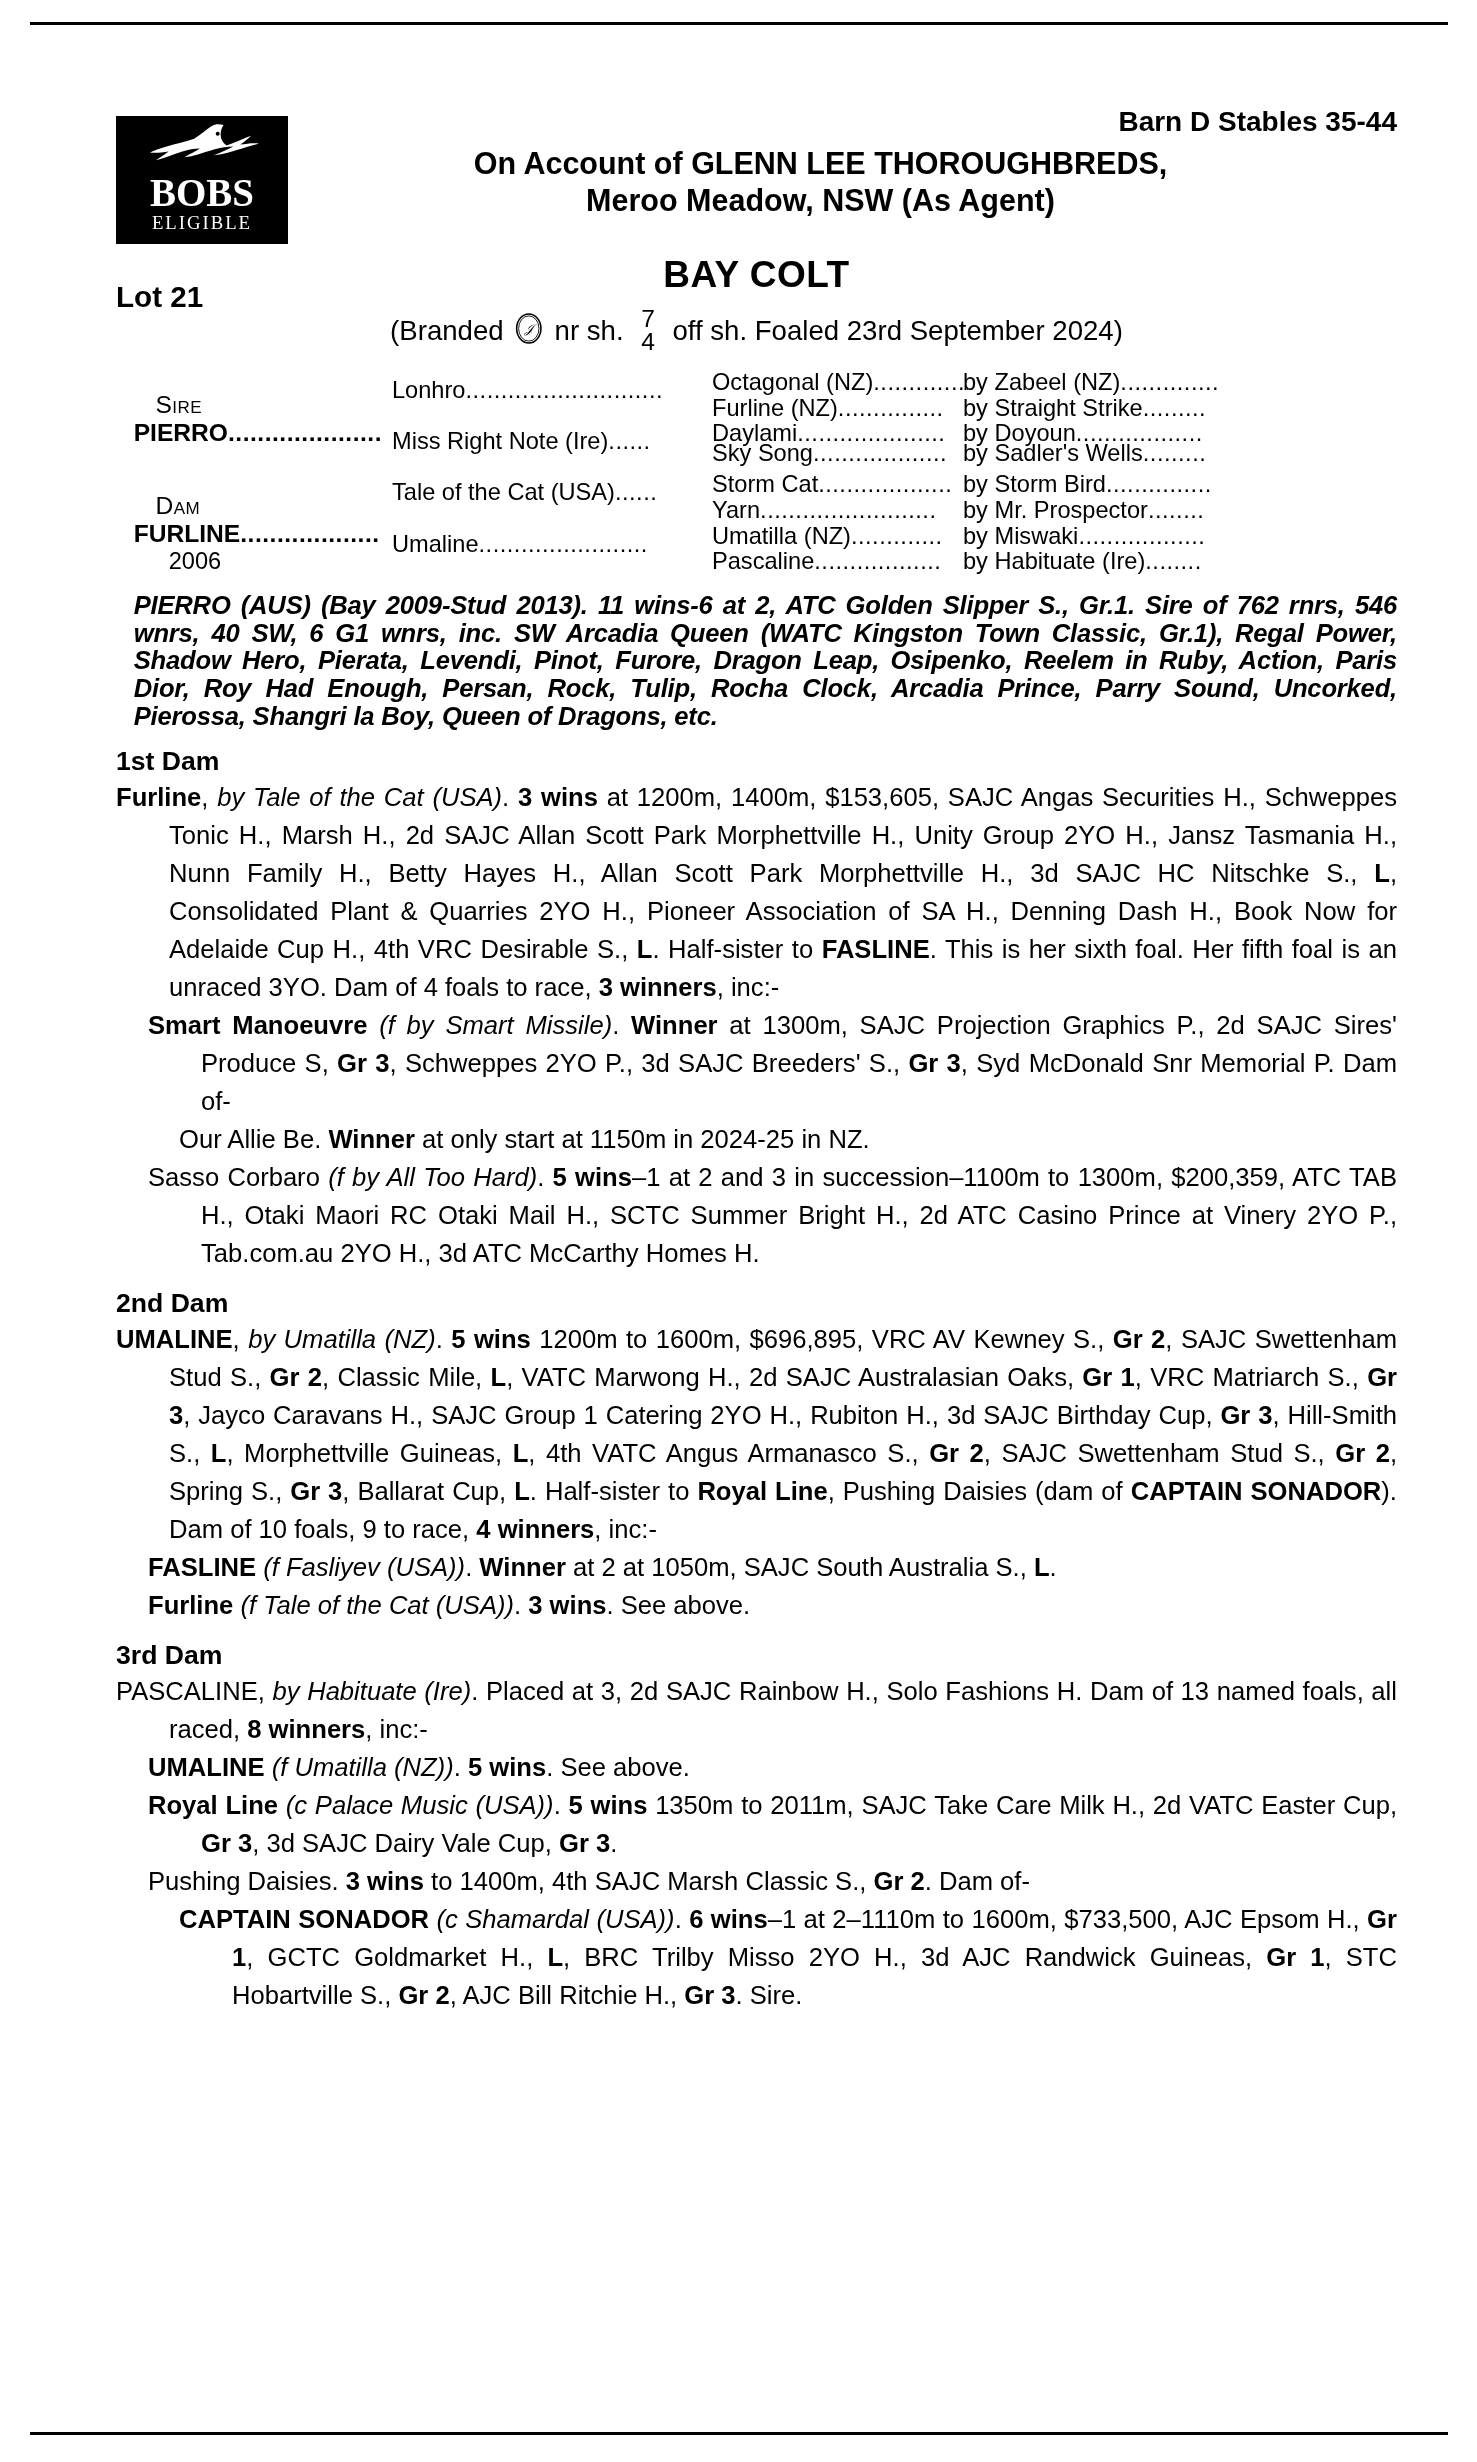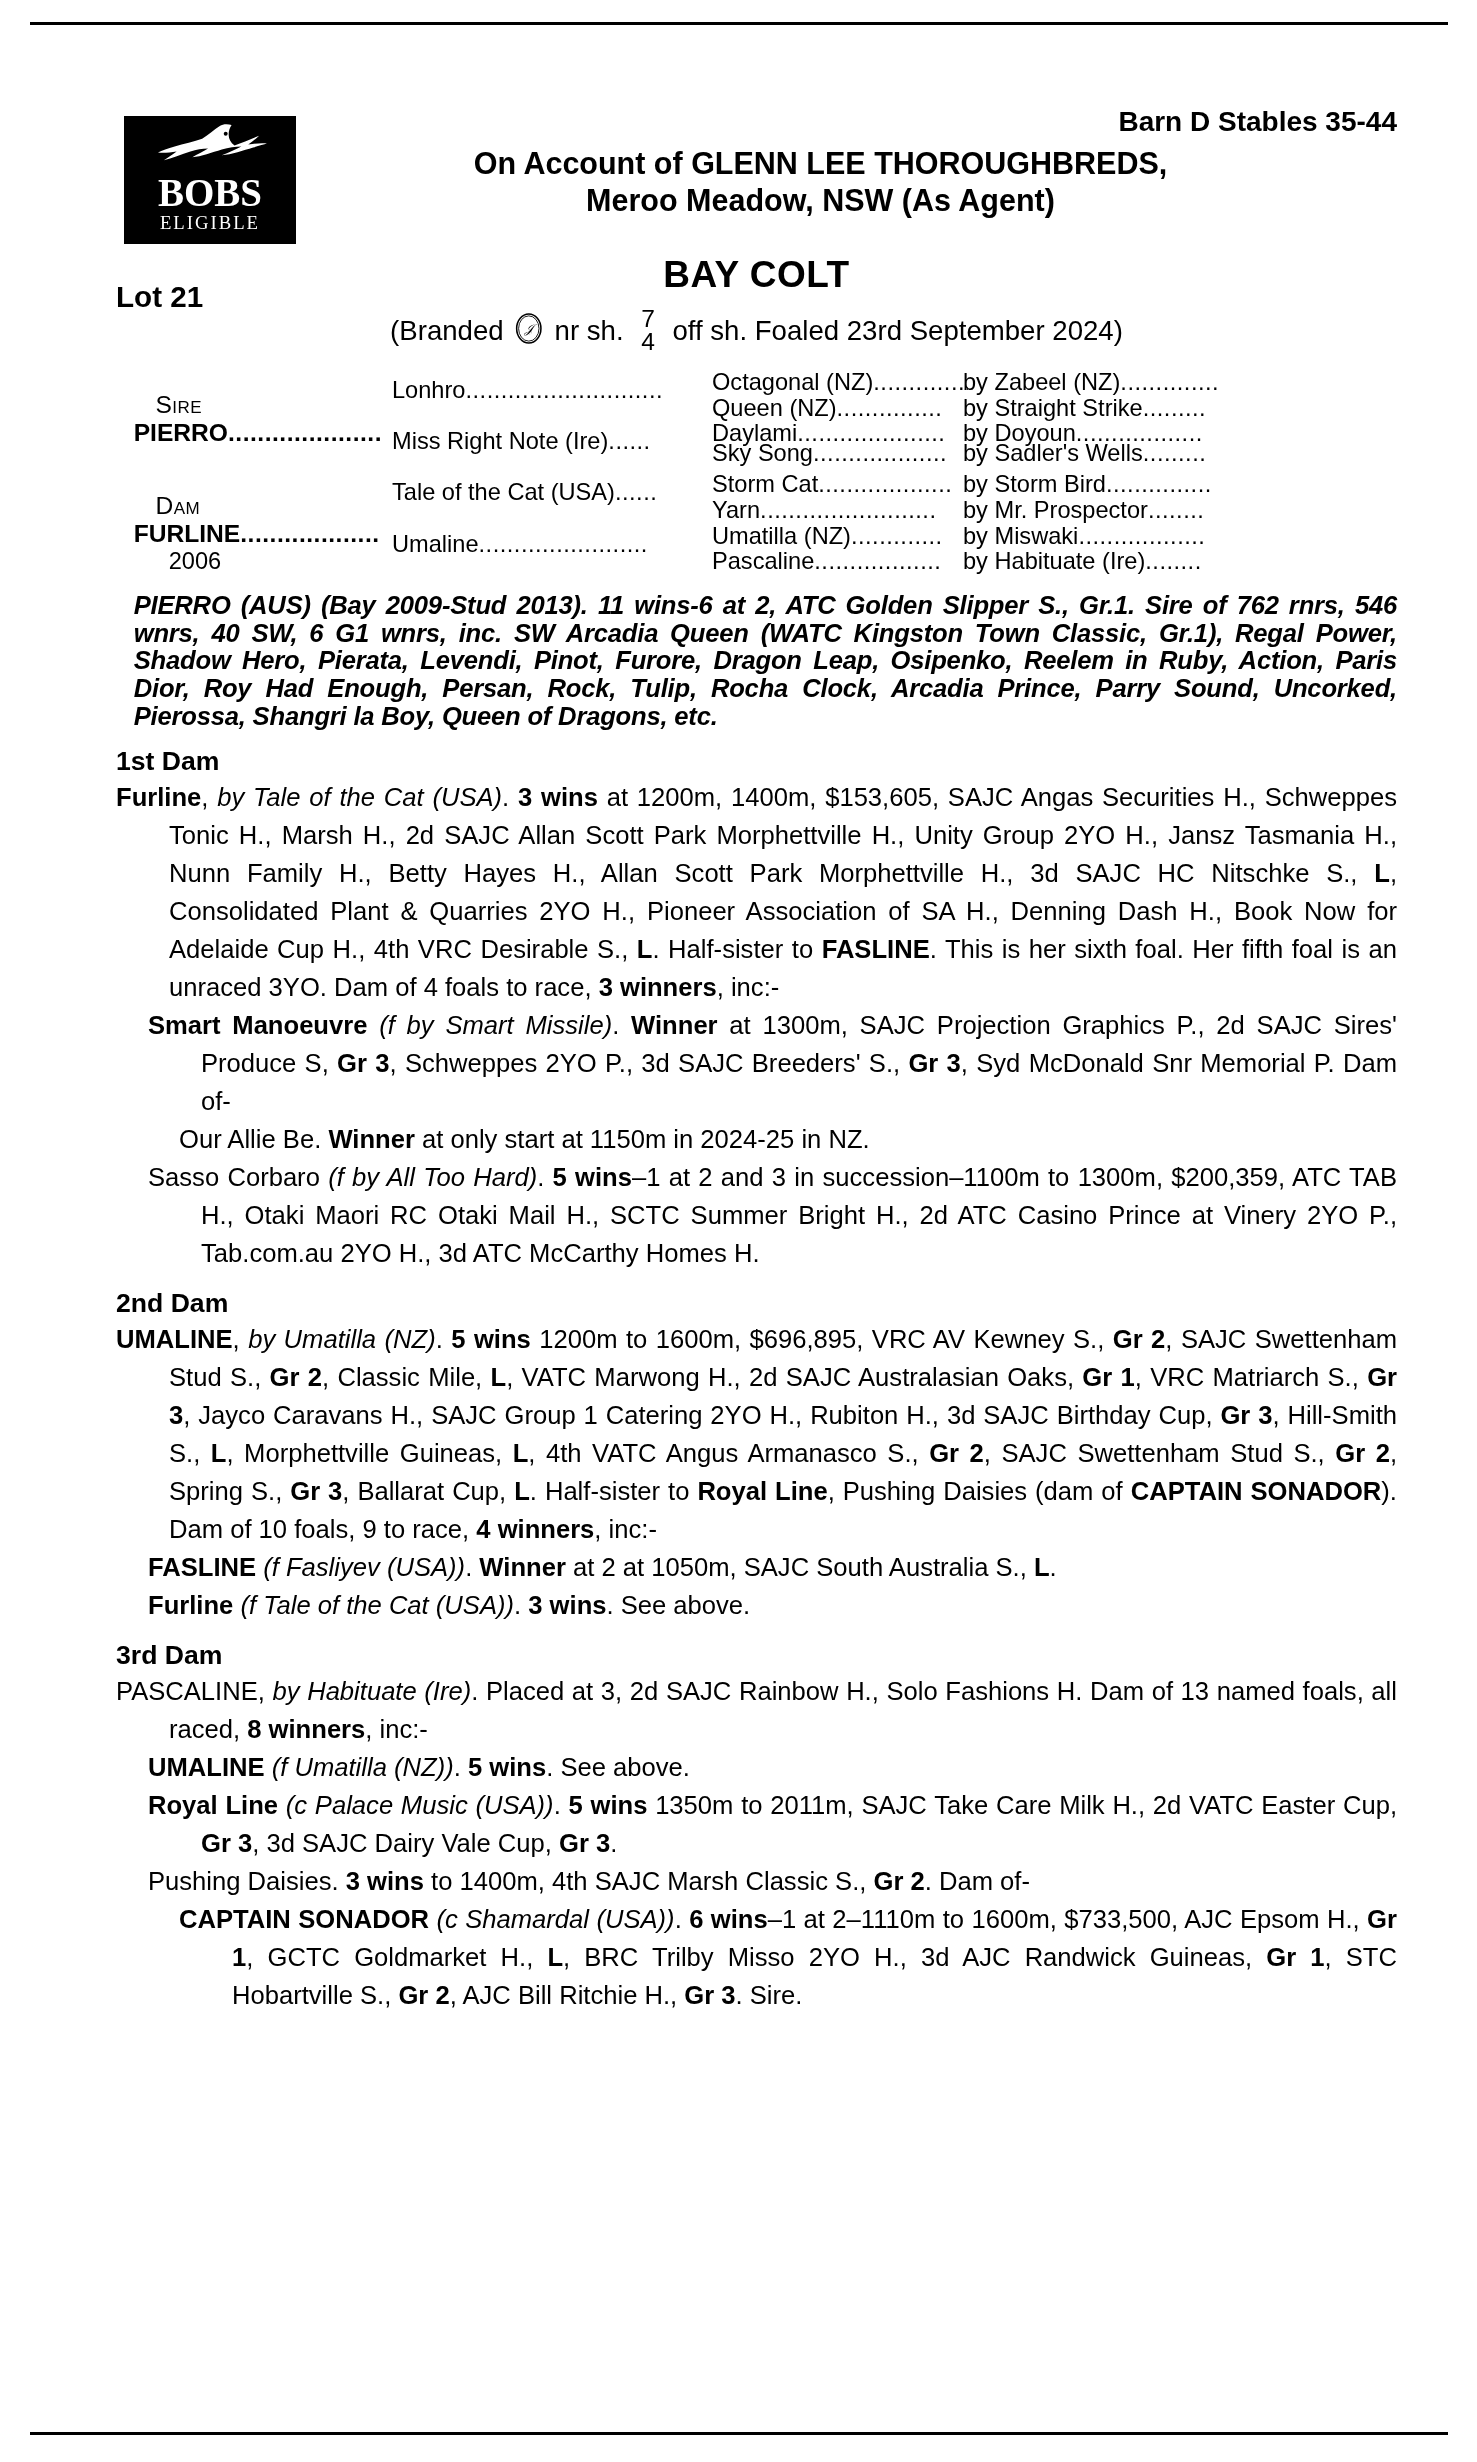--- a/index.html
+++ b/index.html
@@ -35,21 +35,21 @@
     width: 1281px;
   }
 
   
   .header-block {
     position: relative;
     height: 158px;
   }
   .bobs-logo {
     position: absolute;
-    left: 8px; top: 21.7px;
+    left: 0; top: 21.7px;
     width: 172px; height: 128px;
     background: #000;
     color: #fff;
     display: flex;
     flex-direction: column;
     align-items: center;
     justify-content: flex-start;
     padding-top: 5.9px;
   }
   .bobs-horse {
@@ -311,21 +311,21 @@
 
       <div class="ped-col-mid">
         <div class="ped-mid-item m1"><span>Lonhro</span><span class="dots">............................</span></div>
         <div class="ped-mid-item m2"><span>Miss Right Note (Ire)</span><span class="dots">......</span></div>
         <div class="ped-mid-item m3"><span>Tale of the Cat (USA)</span><span class="dots">......</span></div>
         <div class="ped-mid-item m4"><span>Umaline</span><span class="dots">........................</span></div>
       </div>
 
       <div class="ped-col-gp">
         <div class="ped-line g0"><span>Octagonal (NZ)</span><span class="dots">...............</span></div>
-        <div class="ped-line g1"><span>Queen (NZ)</span><span class="dots">...............</span></div>
+        <div class="ped-line g1"><span>Furline (NZ)</span><span class="dots">...............</span></div>
         <div class="ped-line g2"><span>Daylami</span><span class="dots">.....................</span></div>
         <div class="ped-line g3"><span>Sky Song</span><span class="dots">...................</span></div>
         <div class="ped-line g4"><span>Storm Cat</span><span class="dots">...................</span></div>
         <div class="ped-line g5"><span>Yarn</span><span class="dots">.........................</span></div>
         <div class="ped-line g6"><span>Umatilla (NZ)</span><span class="dots">.............</span></div>
         <div class="ped-line g7"><span>Pascaline</span><span class="dots">..................</span></div>
       </div>
 
       <div class="ped-col-gg">
         <div class="ped-line g0"><span>by Zabeel (NZ)</span><span class="dots">..............</span></div>

